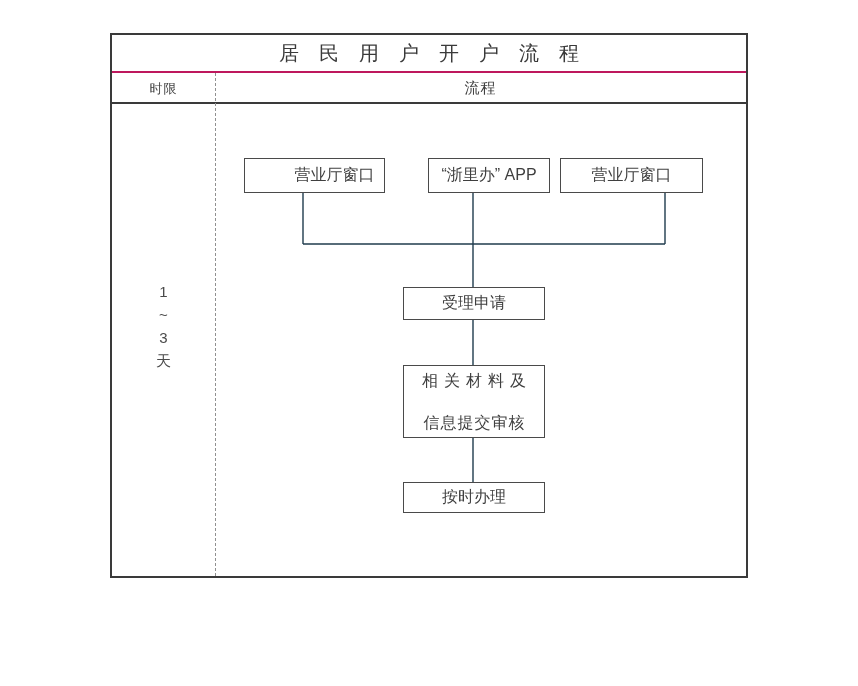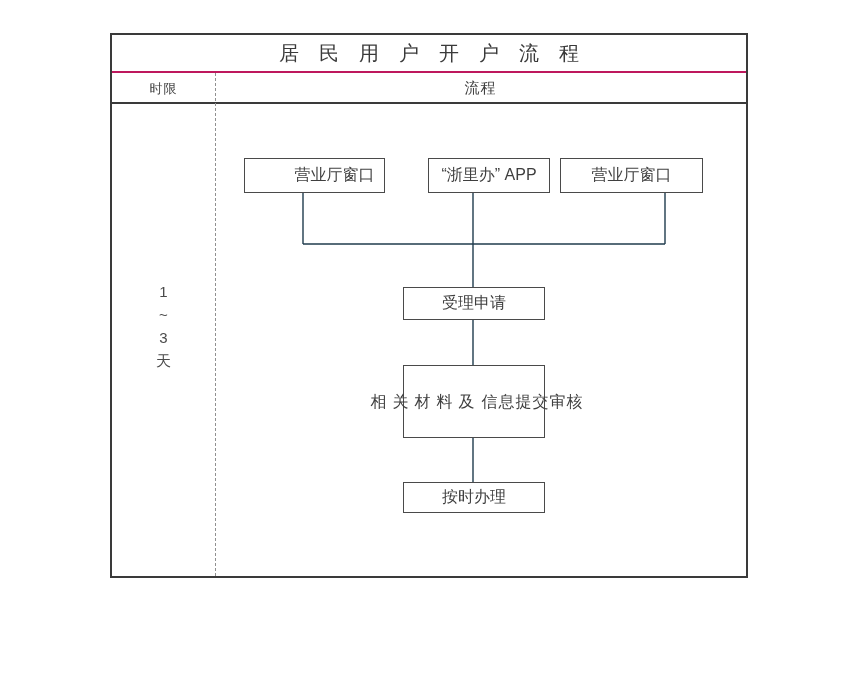--- a/index.html
+++ b/index.html
@@ -59,21 +59,21 @@
     border: 1px solid #4a4a4a;
     background: #ffffff;
     display: flex; align-items: center; justify-content: center;
     font-size: 16px; color: #3f3f3f;
     white-space: nowrap;
   }
   .channel-1 { left: 132px; top: 123px; width: 141px; height: 35px; padding-left: 40px; }
   .channel-2 { left: 304px; top: 123px; width: 122px; height: 35px; margin-left: 12px; }
   .channel-3 { left: 448px; top: 123px; width: 143px; height: 35px; }
   .step-accept { left: 291px; top: 252px; width: 142px; height: 33px; }
-  .step-review { left: 291px; top: 330px; width: 142px; height: 73px; flex-direction: row; justify-content: center; }
+  .step-review { left: 291px; top: 330px; width: 142px; height: 73px; flex-direction: column; justify-content: space-between; }
   .step-handle { left: 291px; top: 447px; width: 142px; height: 31px; }
 
   .review-line1 { letter-spacing: 6px; padding-left: 6px; line-height: 29px; }
   .review-line2 { letter-spacing: 1px; padding-left: 1px; line-height: 29px; }
 </style>
 </head>
 <body>
 
 <div class="canvas">
   <div class="frame">

